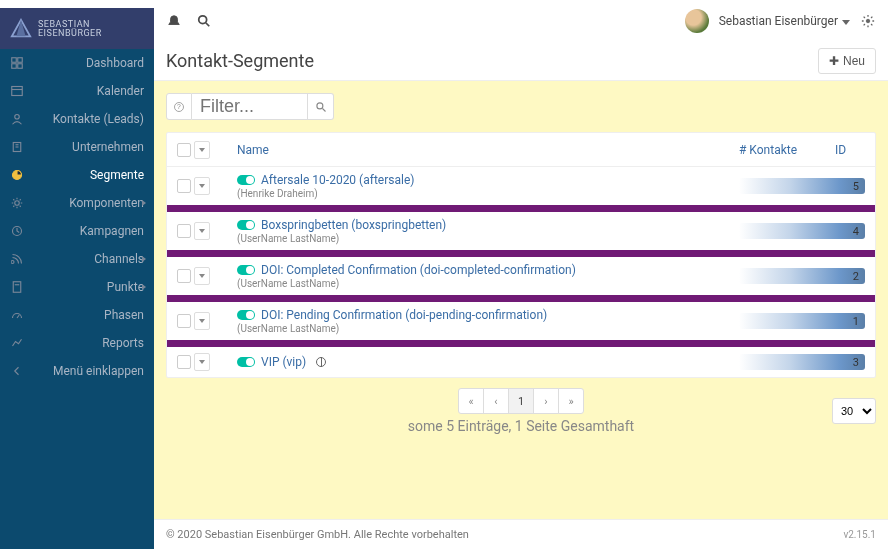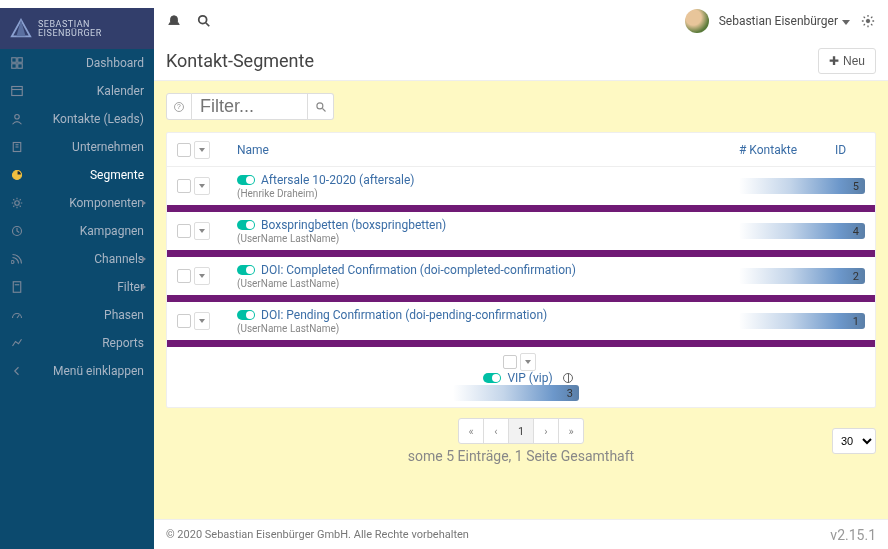--- a/index.html
+++ b/index.html
@@ -45,21 +45,21 @@
 .th-row { display: flex; align-items: center; height: 34px; border-bottom: 1px solid #eee; }
 .col-check { width: 56px; padding: 0 10px; display: flex; align-items: center; gap: 3px; }
 .chk { width: 14px; height: 14px; border: 1px solid #ccc; border-radius: 2px; background: #fff; cursor: pointer; }
 .dd { width: 16px; height: 18px; border: 1px solid #ddd; border-radius: 2px; background: #fff; display: flex; align-items: center; justify-content: center; cursor: pointer; }
 .dd-caret { width:0; height:0; border-left:3px solid transparent; border-right:3px solid transparent; border-top:4px solid #888; }
 .col-name { flex: 1; padding-left: 14px; font-size: 12px; color: #3a6da6; font-weight: 400; }
 .col-count { width: 96px; text-align: left; font-size: 12px; color: #3a6da6; }
 .col-id { width: 40px; text-align: left; font-size: 12px; color: #3a6da6; padding-right: 10px; }
 
 .row { display: flex; align-items: center; border-bottom: 7px solid #701a75; padding: 6px 0; }
-.row:last-child { border-bottom: none; flex-direction: column; }
+.row:last-child { border-bottom: none; }
 .row .col-name { color: #3a6da6; }
 .row-name-line { display: flex; align-items: center; gap: 6px; }
 .toggle { position: relative; width: 18px; height: 10px; background: #00bfa5; border-radius: 10px; cursor: pointer; flex-shrink: 0; }
 .toggle::after { content: ''; position: absolute; right: 1px; top: 1px; width: 8px; height: 8px; background: #fff; border-radius: 50%; }
 .row-title { color: #3a6da6; font-size: 12px; cursor: pointer; }
 .row-sub { font-size: 10px; color: #888; margin-top: 1px; }
 .globe { width: 10px; height: 10px; border: 1px solid #666; border-radius: 50%; display: inline-block; margin-left: 4px; position: relative; }
 .globe::after { content:''; position:absolute; left:4px; top:-1px; width:1px; height:10px; background:#666; }
 
 .count-bar { width: 150px; height: 16px; border-radius: 3px; background: linear-gradient(90deg, rgba(108,151,202,0.0) 0%, rgba(108,151,202,0.4) 40%, #6c97ca 80%, #5a7fa8 100%); margin-left: auto; margin-right: 0; display: flex; align-items: center; justify-content: flex-end; padding-right: 6px; color: #333; font-size: 11px; }
@@ -71,21 +71,21 @@
 .pager-btns { display: flex; }
 .pbtn { width: 26px; height: 26px; border: 1px solid #ddd; background: #fff; display: flex; align-items: center; justify-content: center; font-size: 11px; color: #888; cursor: pointer; margin-left: -1px; }
 .pbtn:first-child { border-radius: 3px 0 0 3px; margin-left: 0; }
 .pbtn:last-child { border-radius: 0 3px 3px 0; }
 .pbtn.active { background: #f2f2f2; color: #444; }
 .pager-info { font-size: 14px; color: #888; text-align: center; }
 .pagesize { width: 44px; height: 26px; border: 1px solid #ddd; border-radius: 3px; background: #fff; font-size: 11px; padding: 0 4px; }
 
 
 .footer { position: absolute; left: 154px; bottom: 0; right: 0; height: 30px; background: #fff; border-top: 1px solid #eee; display: flex; align-items: center; padding: 0 12px; font-size: 11px; color: #777; }
-.version { margin-left: auto; font-size: 14px; color: #999; }
+.version { margin-left: auto; font-size: 10px; color: #999; }
 </style>
 </head>
 <body>
 
 <div class="sidebar">
   <div class="logo-area">
     <svg class="logo-icon" viewBox="0 0 24 24">
         <path d="M12 2 L22 20 L2 20 Z" fill="none" stroke="#8aa0d0" stroke-width="2"></path>
         <path d="M12 2 L17 20 L7 20 Z" fill="#5a6fa0"></path>
       </svg>
@@ -171,21 +171,21 @@
         <span>Channels</span>
         <span class="nav-caret"></span>
       </div>
     <div class="nav-item">
         <span class="nav-ico">
           <svg viewBox="0 0 16 16">
             <rect x="3" y="1" width="10" height="14"></rect>
             <line x1="5" y1="5" x2="11" y2="5"></line>
           </svg>
         </span>
-        <span>Filter</span>
+        <span>Punkte</span>
         <span class="nav-caret"></span>
       </div>
     <div class="nav-item">
         <span class="nav-ico">
           <svg viewBox="0 0 16 16">
             <path d="M2 12a6 6 0 0 1 12 0"></path>
             <line x1="8" y1="12" x2="11" y2="8"></line>
           </svg>
         </span>
         <span>Phasen</span>

